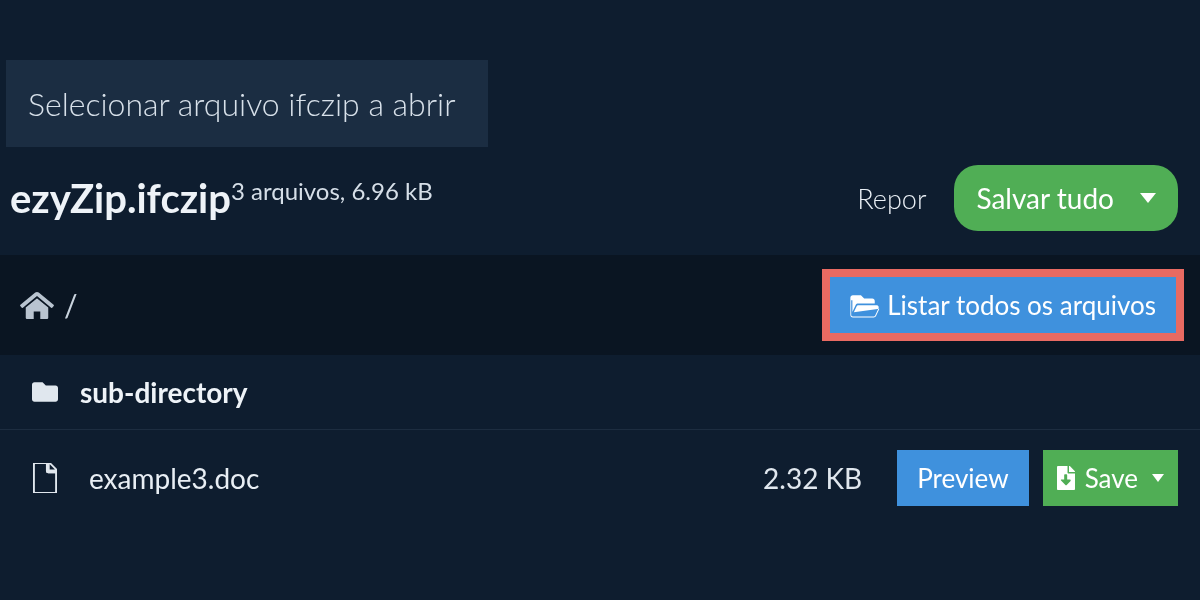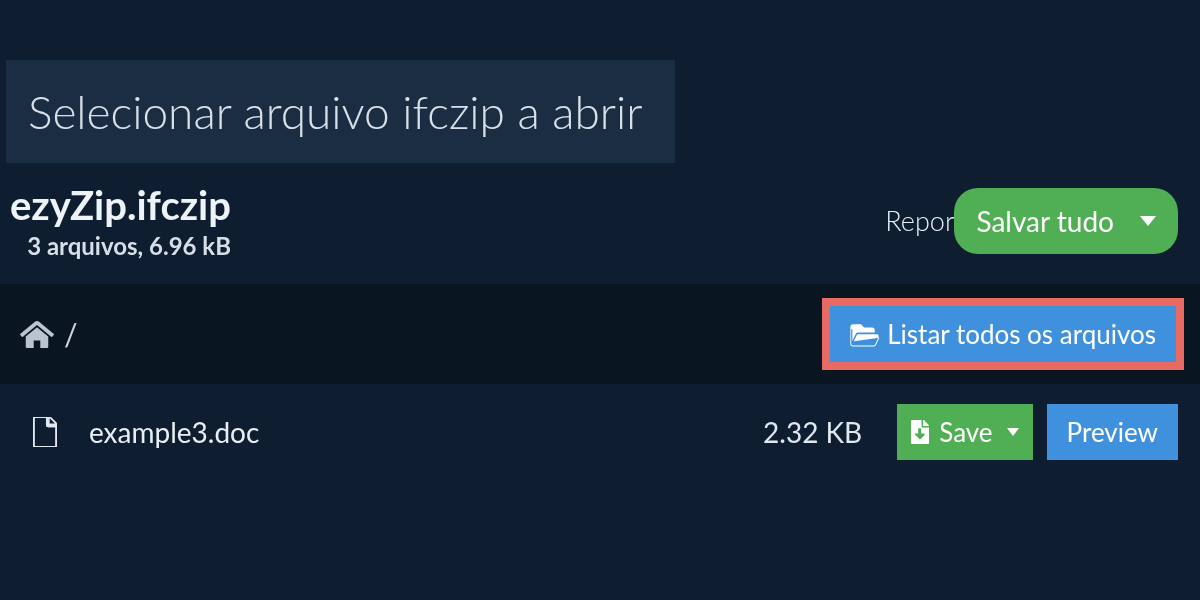--- a/index.html
+++ b/index.html
@@ -12,34 +12,34 @@
     overflow: hidden;
   }
   .top-spacer { height: 60px; }
   .tab-bar {
     display: flex;
     padding-left: 6px;
   }
   .tab {
     background: #1b2d42;
     padding: 24px 32px 24px 22px;
-    font-size: 46px;
+    font-size: 32px;
     font-weight: 300;
     color: #d8e1ea;
   }
   .header-row {
     display: flex;
     align-items: center;
     justify-content: space-between;
     padding: 18px 22px 14px 10px;
   }
-  .file-info-block { display: flex; flex-direction: column; }
+  .file-info-block { display: flex; flex-direction: row; }
   .file-title { font-size: 40px; font-weight: 700; color: #eef3f8; }
-  .file-sub { font-size: 24px; font-weight: 700; color: #d6dfe8; margin-top: 2px; text-align: right; }
-  .header-actions { display: flex; align-items: center; }
+  .file-sub { font-size: 24px; font-weight: 400; color: #d6dfe8; margin-top: 2px; text-align: right; }
+  .header-actions { display: flex; align-items: center; gap: 28px; }
   .reset-link { font-size: 27px; font-weight: 300; color: #eaf0f6; cursor: pointer; }
   .btn {
     display: inline-flex;
     align-items: center;
     justify-content: center;
     border: none;
     cursor: pointer;
     font-family: inherit;
   }
   .btn-green {
@@ -158,39 +158,47 @@
             <path d="M572 328l-67 144c-8 18-26 28-45 28H48c-27 0-48-21-48-48V112c0-27 21-48 48-48h160l64 64h160c27 0 48 21 48 48v48H152c-19 0-37 10-45 28L40 392V160H16v288c0 18 14 32 32 32h412c12 0 23-7 28-18l67-144c12-26-7-56-35-56H152c-12 0-23 7-28 18l-56 120"></path>
           </svg>
       </span>
       <span>Listar todos os arquivos</span>
     </button>
   </div>
 </div>
 
 <div class="list-area">
 
+  <div class="row">
+    <span class="row-icon">
+      <svg viewBox="0 0 512 512" width="30" height="26">
+          <path d="M464 128H272l-64-64H48C21 64 0 85 0 112v288c0 27 21 48 48 48h416c27 0 48-21 48-48V176c0-27-21-48-48-48z"></path>
+        </svg>
+    </span>
+    <span class="row-name">sub-directory</span>
+  </div>
 
   <div class="row">
     <span class="row-icon">
       <svg viewBox="0 0 384 512" width="24" height="30">
           <path d="M224 136V0H24C11 0 0 11 0 24v464c0 13 11 24 24 24h336c13 0 24-11 24-24V160H248c-13 0-24-11-24-24zM384 121V128H256V0h7c6 0 12 3 17 7l97 97c4 5 7 11 7 17z" fill="none" stroke="#e0e7ee" stroke-width="32"></path>
           <path d="M248 160H384V488c0 13-11 24-24 24H24C11 512 0 501 0 488V24C0 11 11 0 24 0h200v136c0 13 11 24 24 24z" fill="none" stroke="#e0e7ee" stroke-width="28"></path>
         </svg>
     </span>
     <span class="row-name-light">example3.doc</span>
     <span class="row-size">2.32 KB</span>
     <div class="row-actions">
+      <button class="btn btn-blue-sm">
+        <span>Preview</span>
+      </button>
       <button class="btn btn-green-sm">
         <span class="download-icon">
           <svg viewBox="0 0 384 512">
               <path d="M224 136V0H24C11 0 0 11 0 24v464c0 13 11 24 24 24h336c13 0 24-11 24-24V160H248c-13 0-24-11-24-24zm76 175l-98 98c-5 5-13 5-18 0l-98-98c-8-8-2-21 9-21h58V192c0-9 7-16 16-16h32c9 0 16 7 16 16v98h58c11 0 17 13 9 21zM377 105L279 7c-5-5-11-7-17-7h-6v128h128v-6c0-6-2-12-7-17z"></path>
             </svg>
         </span>
         <span>Save</span>
         <span class="caret-down-sm"></span>
       </button>
-      <button class="btn btn-blue-sm">
-        <span>Preview</span>
-      </button>
     </div>
   </div>
 
 </div>
 
 </body></html>

